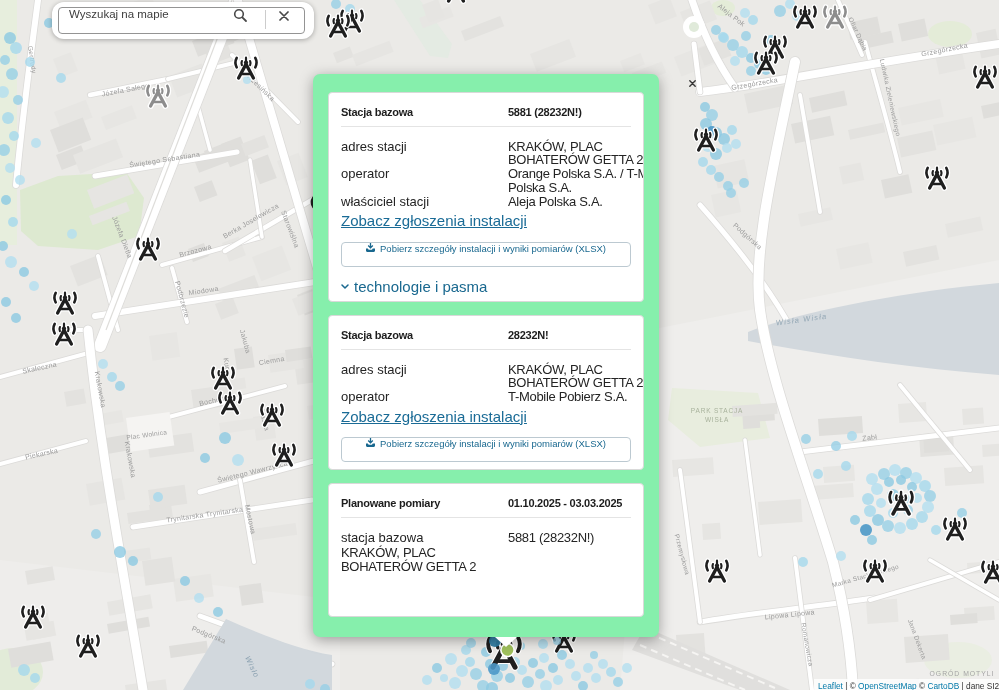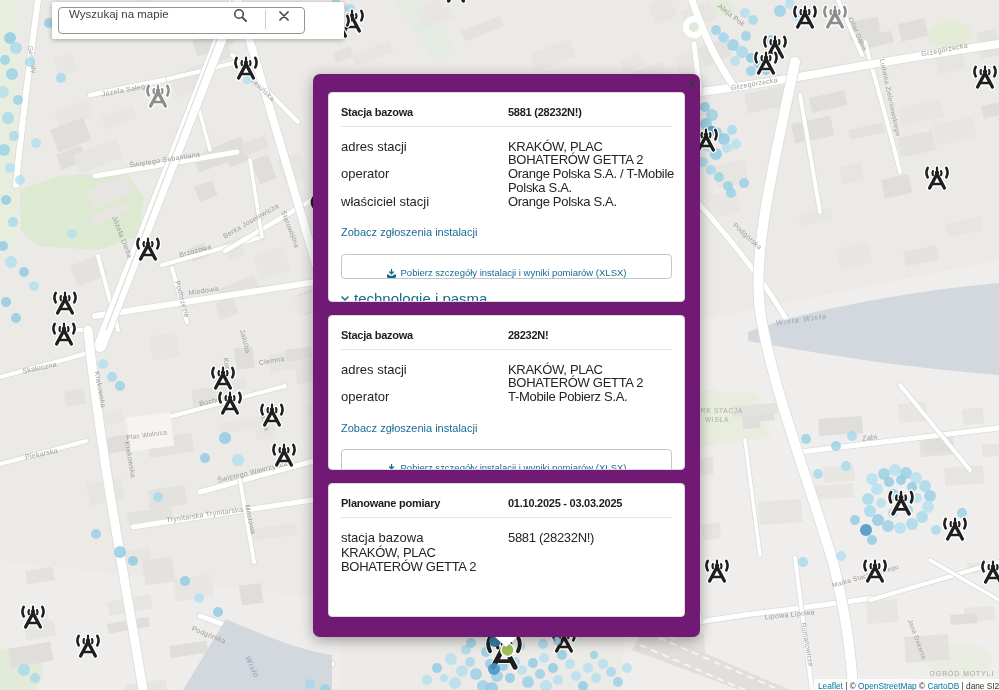--- a/index.html
+++ b/index.html
@@ -1,43 +1,43 @@
 <!DOCTYPE html>
 <html><head><meta charset="utf-8">
 <style>
   html,body{margin:0;padding:0}
   body{width:999px;height:690px;overflow:hidden;position:relative;
        font-family:"Liberation Sans",sans-serif;background:#f2f1ef}
   #map{position:absolute;left:0;top:0}
   
-  .modal{position:absolute;left:313px;top:74px;width:387px;height:563px;background:#701a75;
+  .modal{position:absolute;left:313px;top:74px;width:346px;height:563px;background:#86efac;
          border-radius:7px;box-shadow:0 3px 14px rgba(0,0,0,.35);box-sizing:border-box;
          padding:18px 15px 0 15px;color:#242424}
   .modal:after{content:"";position:absolute;top:100%;left:182px;width:0;height:0;
          border-left:11px solid transparent;border-right:11px solid transparent;
          border-top:10px solid #fff}
   .close{position:absolute;top:6.3px;left:376.2px;width:7px;height:7px}
   .card{border:1px solid #d9d9d9;border-radius:4px;padding:12px 12px 0 12px;
         box-sizing:border-box;margin-bottom:13px;overflow:hidden;background:#fff}
   .hd{display:flex;font-weight:bold;font-size:11px;line-height:15px;letter-spacing:-0.25px;color:#1d1d1d}
   .hd .hl{width:167px;flex:none}
   .sep{border:0;border-top:1px solid #e4e4e4;margin:6px 0 12.5px 0}
   .c3 .row{line-height:14px;margin-bottom:1.5px}
   .row{display:flex;font-size:13px;line-height:13.5px;margin-bottom:0.5px}
   .row .l{width:167px;flex:none}
   .row .v{width:167px;flex:none;letter-spacing:-0.3px}
-  .lnk{font-size:11px;line-height:13.5px;color:#1a6b96;margin-top:18px}
+  .lnk{font-size:15px;line-height:13.5px;color:#1a6b96;text-decoration:underline;margin-top:6px}
   .btn{margin-top:14px;height:23px;border:1px solid #bcc9d1;border-radius:4px;
-       display:flex;align-items:flex-end;justify-content:center;color:#19688f;font-size:9.5px}
+       display:flex;align-items:flex-start;justify-content:center;color:#19688f;font-size:9.5px}
   .btn svg{margin-right:5px}
   .tech{margin-top:11px;display:flex;align-items:center;color:#19688f;font-size:15px}
   .tech svg{margin-right:5px}
   
-  .search{position:absolute;left:52px;top:2px;width:292px;height:37px;background:#fff;
-          border-radius:2px;box-shadow:0 1px 5px rgba(0,0,0,.3)}
+  .search{position:absolute;left:52px;top:2px;width:262px;height:37px;background:#fff;
+          border-radius:12px;box-shadow:0 1px 5px rgba(0,0,0,.3)}
   .sinput{position:absolute;left:6px;top:4.5px;width:247px;height:27px;border:1px solid #949494;
           border-radius:4px;box-sizing:border-box}
   .sph{position:absolute;left:17px;top:6px;font-size:11.5px;color:#3e3e3e}
   .ssep{position:absolute;left:212.5px;top:8px;width:1px;height:19px;background:#cccccc}
   .mag{position:absolute;left:181px;top:5.5px}
   .sx{position:absolute;left:227px;top:9px}
   
   .attr{position:absolute;left:814px;bottom:-4px;background:rgba(255,255,255,.8);
         font-size:8.3px;color:#333;padding:2px 4px 3px 4px;white-space:nowrap}
   .attr a{color:#0078a8;text-decoration:none}
@@ -983,21 +983,21 @@
     <div class="row">
         <div class="l">adres stacji</div>
         <div class="v">KRAKÓW, PLAC BOHATERÓW GETTA 2</div>
       </div>
     <div class="row">
         <div class="l">operator</div>
         <div class="v">Orange Polska S.A. / T-Mobile Polska S.A.</div>
       </div>
     <div class="row">
         <div class="l">właściciel stacji</div>
-        <div class="v">Orange Polska S.A.</div>
+        <div class="v">Aleja Polska S.A.</div>
       </div>
     <div class="lnk">Zobacz zgłoszenia instalacji</div>
     <div class="btn"><svg width="9" height="9" viewBox="0 0 9 9">
           <path d="M4.5 0 v4.6 M2.2 2.5 L4.5 4.9 L6.8 2.5" fill="none" stroke="#19688f" stroke-width="1.3"></path>
           <path d="M0 5.4 v2.4 c0 .66 .54 1.2 1.2 1.2 h6.6 c.66 0 1.2-.54 1.2-1.2 V5.4 h-2.2 l-.9 1.3 h-3.2 l-.9-1.3 Z" fill="#19688f"></path>
         </svg>Pobierz szczegóły instalacji i wyniki pomiarów (XLSX)</div>
     <div class="tech"><svg width="8" height="5" viewBox="0 0 8 5">
           <path d="M1 1 L4 4 L7 1" fill="none" stroke="#19688f" stroke-width="1.5" stroke-linecap="round" stroke-linejoin="round"></path>
         </svg>technologie i pasma</div>
   </div>

